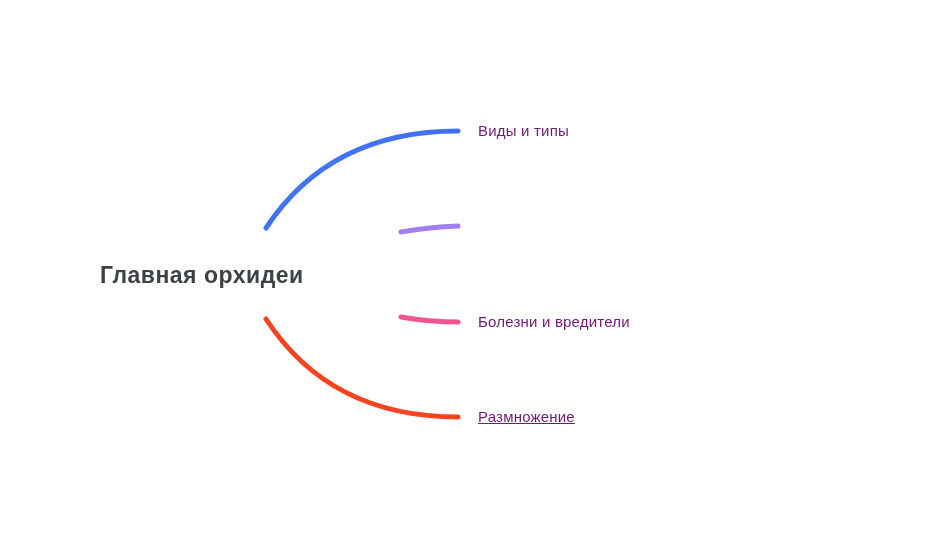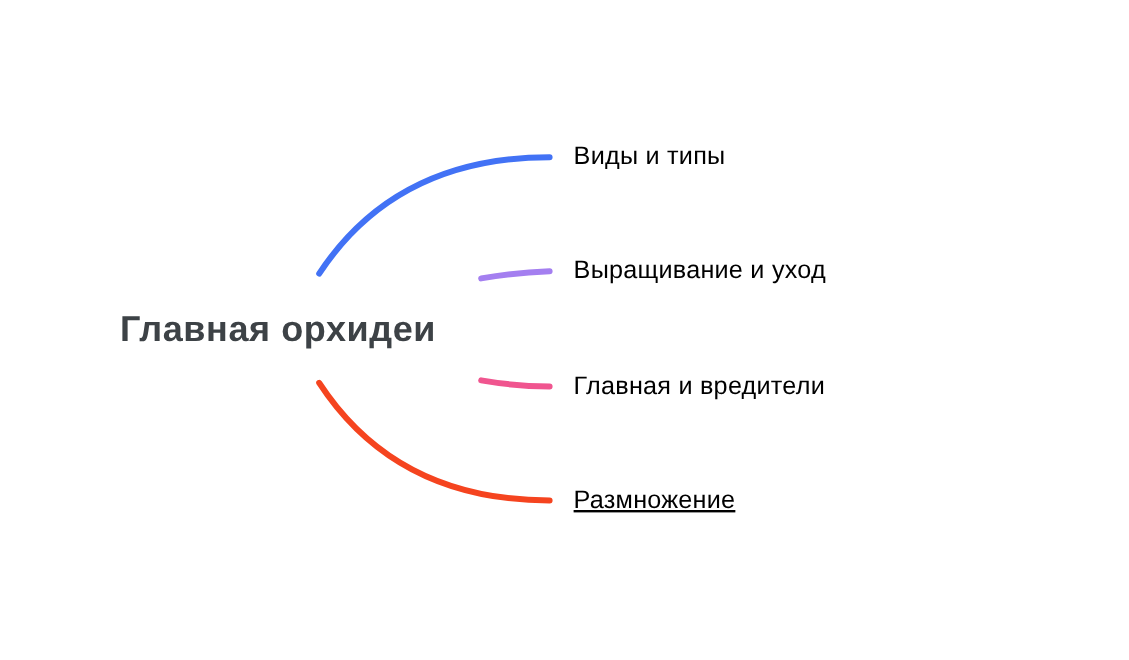--- a/index.html
+++ b/index.html
@@ -1,34 +1,33 @@
 <!DOCTYPE html>
 <html><head>
   <meta charset="utf-8">
   <style>
     html, body { margin: 0; padding: 0; background: #ffffff; }
     body { width: 941px; height: 550px; position: relative; overflow: hidden;
            font-family: "Liberation Sans", "DejaVu Sans", sans-serif; }
     .canvas { position: absolute; left: 0; top: 0; width: 941px; height: 550px; }
-    .root-label { position: absolute; left: 100px; top: 255px; font-size: 30px; font-weight: bold;
+    .root-label { position: absolute; left: 100px; top: 255px; font-size: 23px; font-weight: bold;
                   color: #3d4246; letter-spacing: 0.5px; white-space: nowrap; line-height: 40px; }
-    .branch-label { position: absolute; left: 478px; font-size: 21px; color: #000000;
+    .branch-label { position: absolute; left: 478px; font-size: 15px; color: #701a75;
                     white-space: nowrap; line-height: 28px; letter-spacing: 0.2px; }
     svg path { fill: none; stroke-linecap: round; }
   </style>
 </head>
 <body>
 
 <div class="canvas">
   <svg width="941" height="550">
     <path d="M266,228 Q330,131 458,131" stroke="#4272f5" stroke-width="5"></path>
     <path d="M401,232 Q430,227 458,226" stroke="#a47ff0" stroke-width="5"></path>
     <path d="M401,317 Q430,322 458,322" stroke="#f0558f" stroke-width="5"></path>
     <path d="M266,319 Q330,417 458,417" stroke="#f5441f" stroke-width="5"></path>
   </svg>
 
   <div class="root-label">Главная орхидеи</div>
 
   <div class="branch-label" style="top:117px;">Виды и типы</div>
-  <div class="branch-label" style="top:212px;">Выращивание и уход</div>
-  <div class="branch-label" style="top:308px;">Главная и вредители</div>
+  <div class="branch-label" style="top:308px;">Болезни и вредители</div>
   <div class="branch-label" style="top:403px;text-decoration:underline;">Размножение</div>
 </div>
 
 </body></html>

